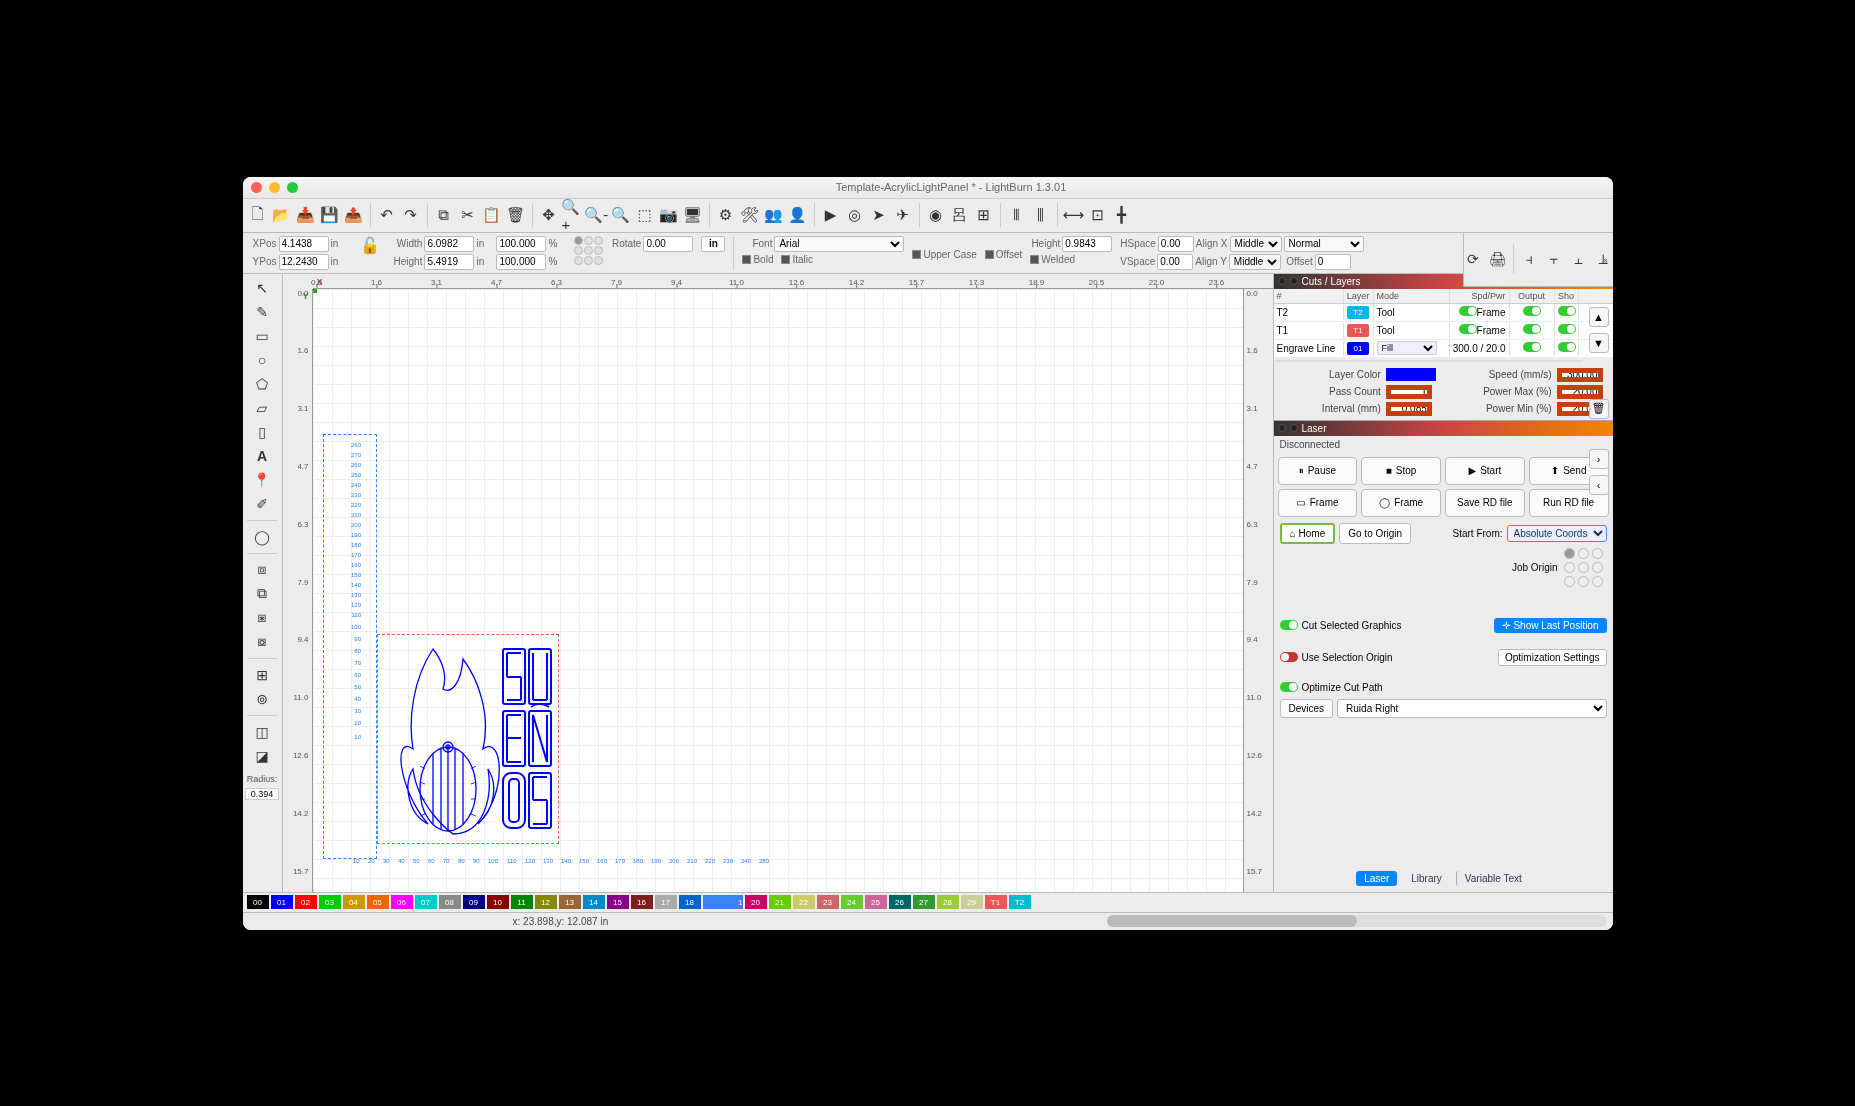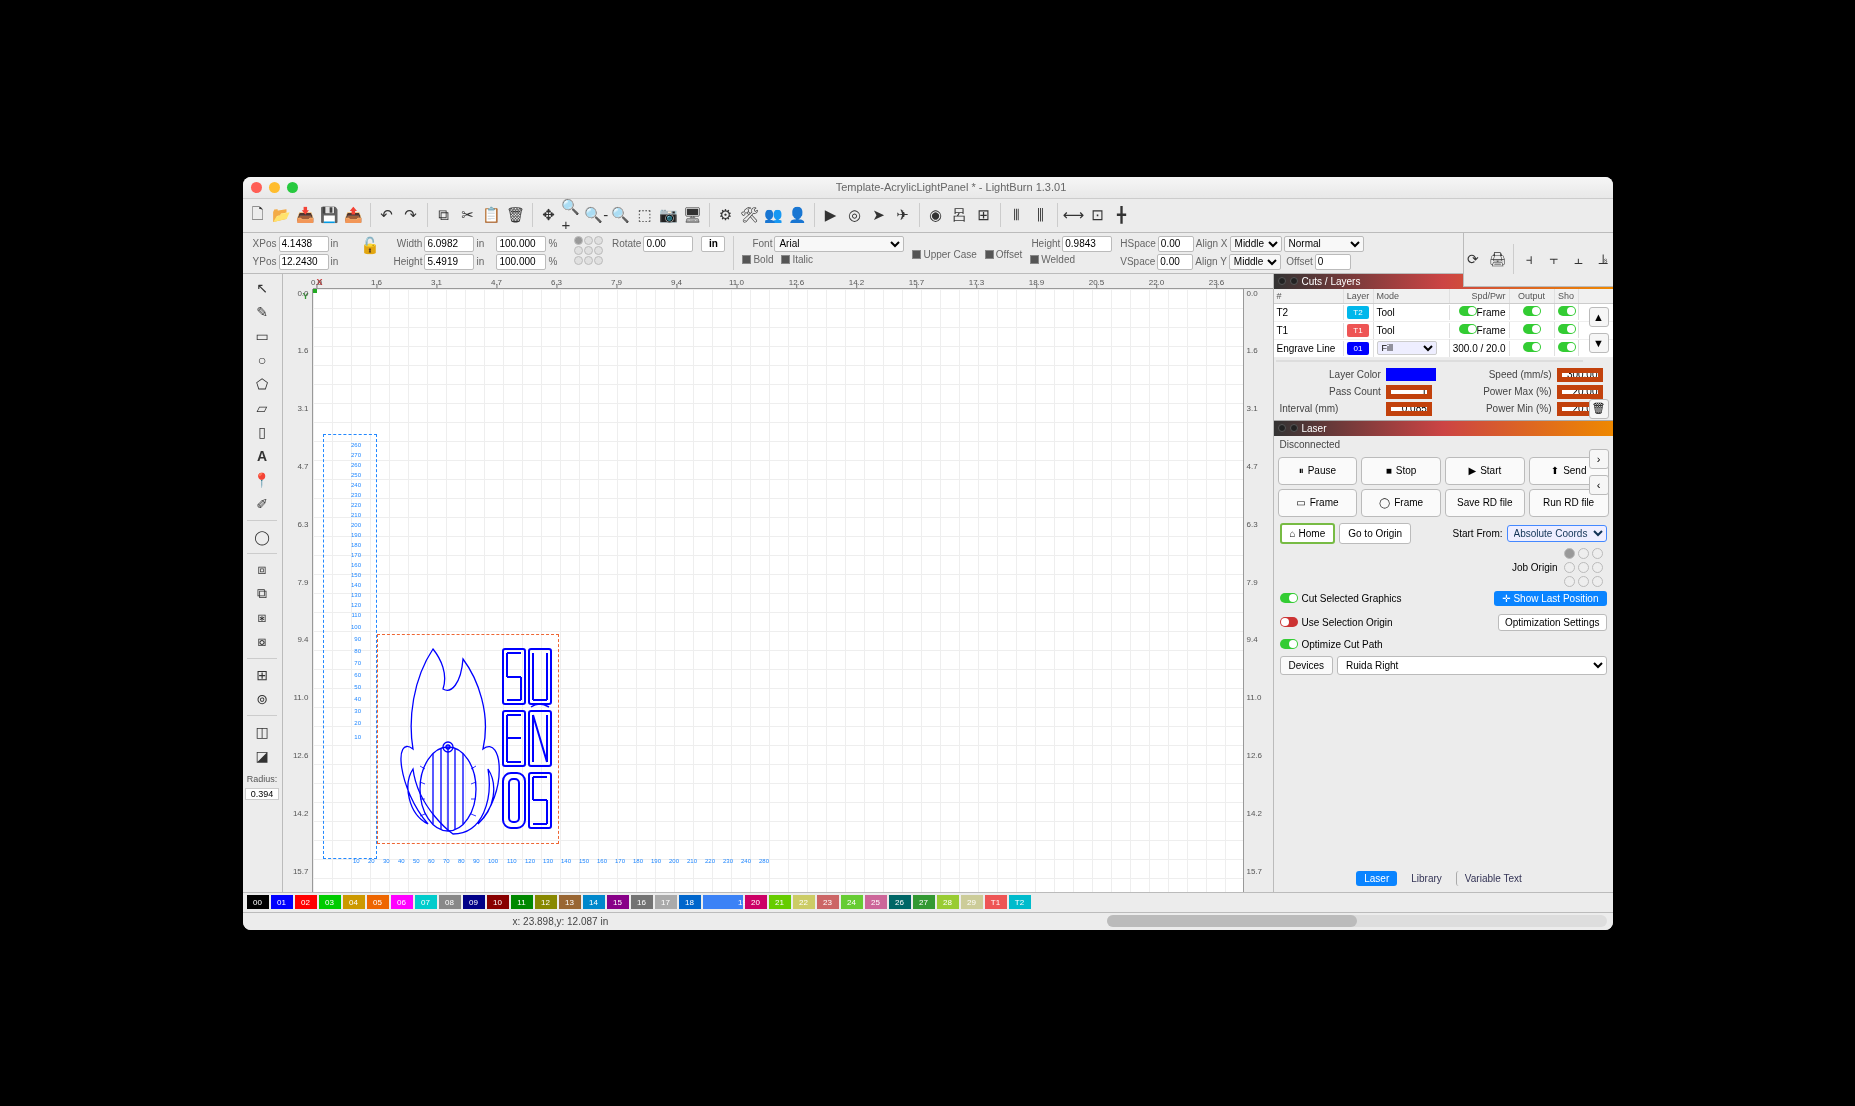--- a/index.html
+++ b/index.html
@@ -88,21 +88,21 @@
 .laser-btns2 { display: grid; grid-template-columns: repeat(4, 1fr); gap: 4px; padding: 0 4px 4px; }
 .home-row { display:flex; gap:4px; padding:2px 6px; align-items:center; }
 .home-btn { border:2px solid #7b4; background:#fff; padding:3px 8px; font-size:10px; border-radius:3px; display:flex; align-items:center; gap:3px; cursor:pointer; }
 .goto-btn { border:1px solid #bbb; background:#fff; padding:4px 8px; font-size:10px; border-radius:3px; cursor:pointer; }
 .start-from { margin-left:auto; display:flex; align-items:center; gap:4px; font-size:10px; }
 .start-select { font-size:10px; border:1px solid #48f; background:#eef; color:#135; border-radius:3px; padding:1px 2px; }
 .job-origin { display:flex; justify-content:flex-end; padding:2px 10px; align-items:center; gap:6px; font-size:10px; }
 .jo-grid { display:grid; grid-template-columns:repeat(3,11px); gap:3px; }
 .jo-dot { width:11px;height:11px;border:1px solid #bbb; border-radius:50%; background:#eee; }
 .jo-dot.active { background:#999; }
-.laser-checks { padding:2px 6px; display:flex; flex-direction:column; gap:8px; font-size:10px; }
+.laser-checks { padding:2px 6px; display:flex; flex-direction:column; gap:16px; font-size:10px;margin-top:27px; }
 .laser-checks .row { display:flex; align-items:center; gap:4px; }
 .show-last { background:#0a84ff; color:#fff; padding:2px 8px; border-radius:3px; margin-left:auto; font-size:10px; cursor:pointer; }
 .opt-btn { border:1px solid #bbb; background:#fff; padding:2px 6px; margin-left:auto; font-size:10px; border-radius:3px; cursor:pointer; }
 .devices-row { display:flex; gap:4px; padding:4px 6px; align-items:center; }
 .devices-btn { border:1px solid #bbb; background:#fafafa; padding:3px 8px; font-size:10px; border-radius:3px; cursor:pointer; }
 .devices-sel { flex:1; font-size:10px; border:1px solid #bbb; padding:2px 4px; border-radius:3px; background:#fff; }
 .tabs-bottom { display:flex; gap:6px; justify-content:center; padding:6px 0; font-size:10px; }
 .tab-b { padding:2px 8px; border-radius:3px; cursor:pointer; color:#335; }
 .tab-b.active { background:#0a84ff; color:#fff; }
 .tab-b.sep { border-left:1px solid #aaa; padding-left:8px; }
@@ -546,21 +546,21 @@
       </div>
       <div class="layer-props">
         <span style="text-align:right;">Layer Color</span>
         <div class="swatch"></div>
         <span style="text-align:right;">Speed (mm/s)</span>
         <input value="300.00" style="">
         <span style="text-align:right;">Pass Count</span>
         <input value="1" style="">
         <span style="text-align:right;">Power Max (%)</span>
         <input value="20.00" style="">
-        <span style="">Interval (mm)</span>
+        <span style="text-align:right;">Interval (mm)</span>
         <input value="0.085" style="">
         <span style="text-align:right;">Power Min (%)</span>
         <input value="20.00" style="">
       </div>
 
       <div class="panel-header laser-panel">
         <span class="dot"></span>
         <span class="dot"></span>
         <span>Laser</span>
       </div>
@@ -663,21 +663,21 @@
       <div class="pal-sw" style="background: rgb(255, 0, 255);">06</div>
       <div class="pal-sw" style="background: rgb(0, 204, 204);">07</div>
       <div class="pal-sw" style="background: rgb(136, 136, 136);">08</div>
       <div class="pal-sw" style="background: rgb(0, 0, 136);">09</div>
       <div class="pal-sw" style="background: rgb(136, 0, 0);">10</div>
       <div class="pal-sw" style="background: rgb(0, 136, 0);">11</div>
       <div class="pal-sw" style="background: rgb(136, 136, 0);">12</div>
       <div class="pal-sw" style="background: rgb(153, 102, 51);">13</div>
       <div class="pal-sw" style="background: rgb(0, 136, 204);">14</div>
       <div class="pal-sw" style="background: rgb(136, 0, 136);">15</div>
-      <div class="pal-sw" style="background: #737373;">16</div>
+      <div class="pal-sw" style="background: #7f1d1d;">16</div>
       <div class="pal-sw" style="background: rgb(170, 170, 170);">17</div>
       <div class="pal-sw" style="background: rgb(0, 102, 204);">18</div>
       <div class="pal-sw" style="background: #3b82f6; padding-left: 40px;">19</div>
       <div class="pal-sw" style="background: rgb(204, 0, 102);">20</div>
       <div class="pal-sw" style="background: rgb(102, 204, 0);">21</div>
       <div class="pal-sw" style="background: rgb(204, 204, 102);">22</div>
       <div class="pal-sw" style="background: rgb(204, 102, 102);">23</div>
       <div class="pal-sw" style="background: rgb(102, 204, 51);">24</div>
       <div class="pal-sw" style="background: rgb(204, 102, 153);">25</div>
       <div class="pal-sw" style="background: rgb(0, 102, 102);">26</div>

